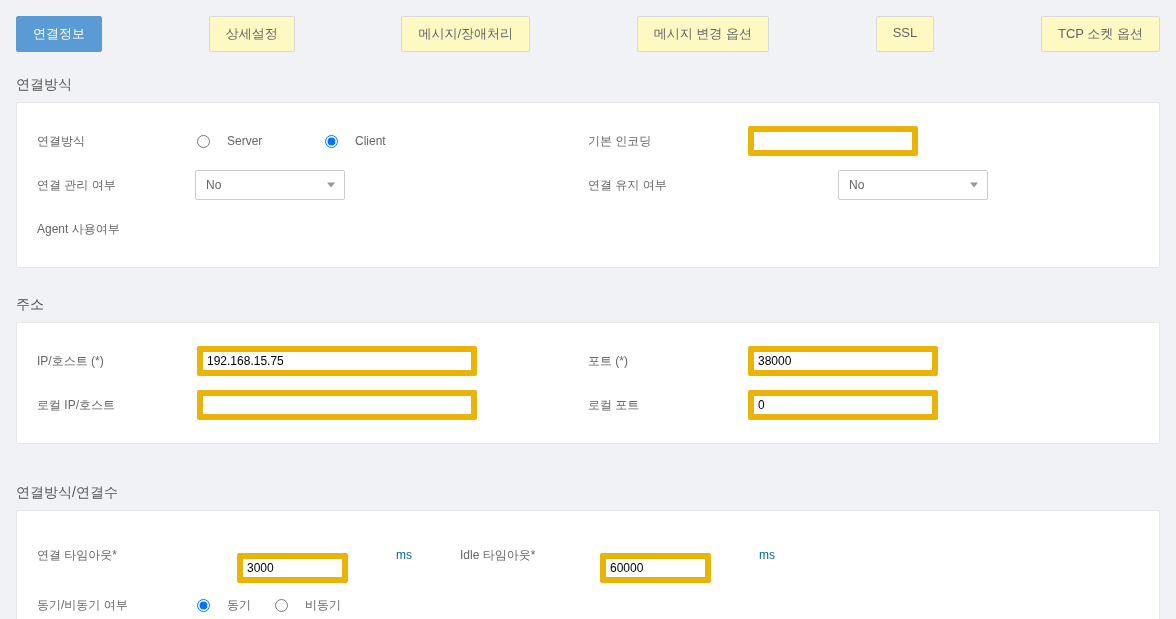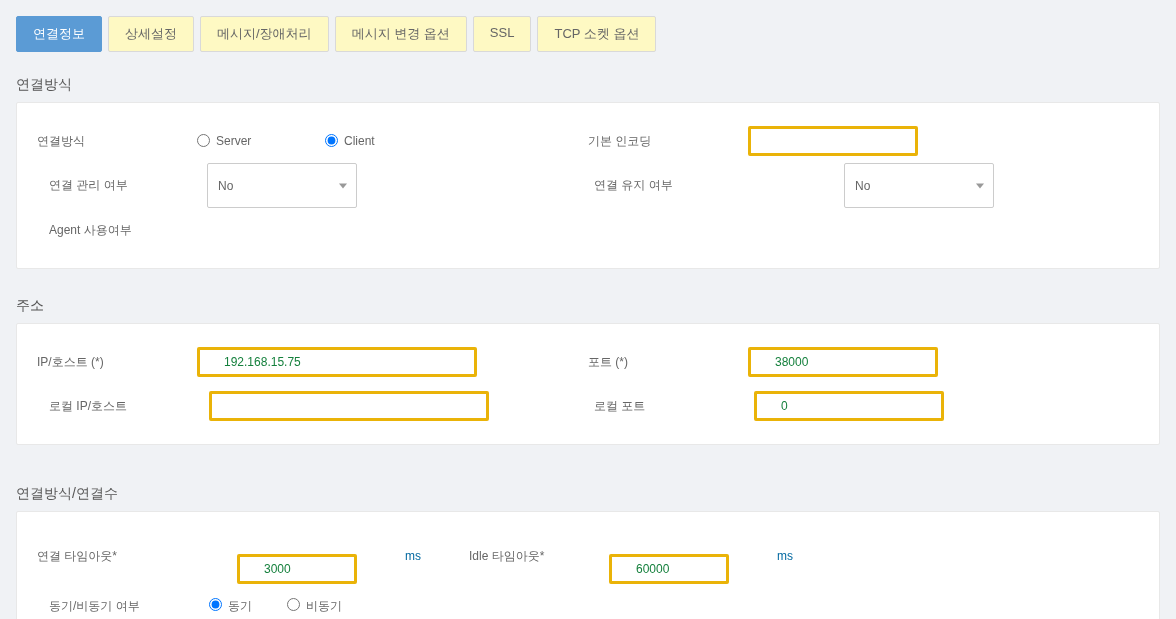--- a/index.html
+++ b/index.html
@@ -12,20 +12,21 @@
       font-size: 13px;
       color: #555;
       background: #f0f2f5;
       padding: 16px;
       width: 1176px;
     }
     .tabs {
       display: flex;
       gap: 6px;
       margin-bottom: 24px;
+      justify-content: space-between;
     }
     .tab {
       padding: 8px 16px;
       border: 1px solid #d9d9d9;
       background: #fef9c3;
       color: #666;
       cursor: pointer;
       font-size: 13px;
       border-radius: 2px;
     }
@@ -49,21 +50,20 @@
       border-radius: 2px;
       padding: 16px 20px;
     }
     .form-row {
       display: flex;
       align-items: center;
       min-height: 44px;
     }
     .form-row + .form-row {
       margin-top: 0px;
-      margin-left: 12px;
     }
     .col-half {
       display: flex;
       align-items: center;
       width: 50%;
     }
     .label {
       width: 160px;
       flex-shrink: 0;
       color: #666;
@@ -76,66 +76,66 @@
       font-size: 12px;
       margin-left: 8px;
     }
     .radio-group {
       display: flex;
       align-items: center;
       gap: 8px;
     }
     .radio-item {
       display: flex;
-      align-items: flex-start;
-      gap: 6px;
+      align-items: center;
+      gap: 17px;
       width: 120px;
     }
     .radio-item input[type="radio"] {
       width: 13px;
       height: 13px;
       cursor: pointer;
     }
     .radio-item label {
       font-size: 12px;
       color: #666;
       cursor: pointer;
     }
     .text-input {
-      border: 3px solid #eab308;
-      padding: 6px 24px;
-      font-size: 12px;
-      color: #15803d;
+      border: 6px solid #eab308;
+      padding: 6px 4px;
+      font-size: 12px;
+      color: #000000;
       border-radius: 2px;
       height: 30px;
     }
     .text-input.medium {
       width: 280px;
     }
     .text-input.small {
       width: 190px;
     }
     .text-input.xs {
-      width: 120px;
+      width: 111px;
       margin-top: 26px;
     }
     .text-input.encoding {
       width: 170px;
     }
     .select-wrap {
       position: relative;
       display: inline-block;
     }
     .select-box {
       border: 1px solid #ccc;
       padding: 6px 12px 6px 10px;
       font-size: 12px;
       color: #666;
       background: #fff;
-      height: 45px;
+      height: 30px;
       border-radius: 2px;
       cursor: pointer;
       min-width: 150px;
       display: flex;
       align-items: center;
     }
     .select-wrap .caret {
       position: absolute;
       right: 10px;
       top: 50%;

